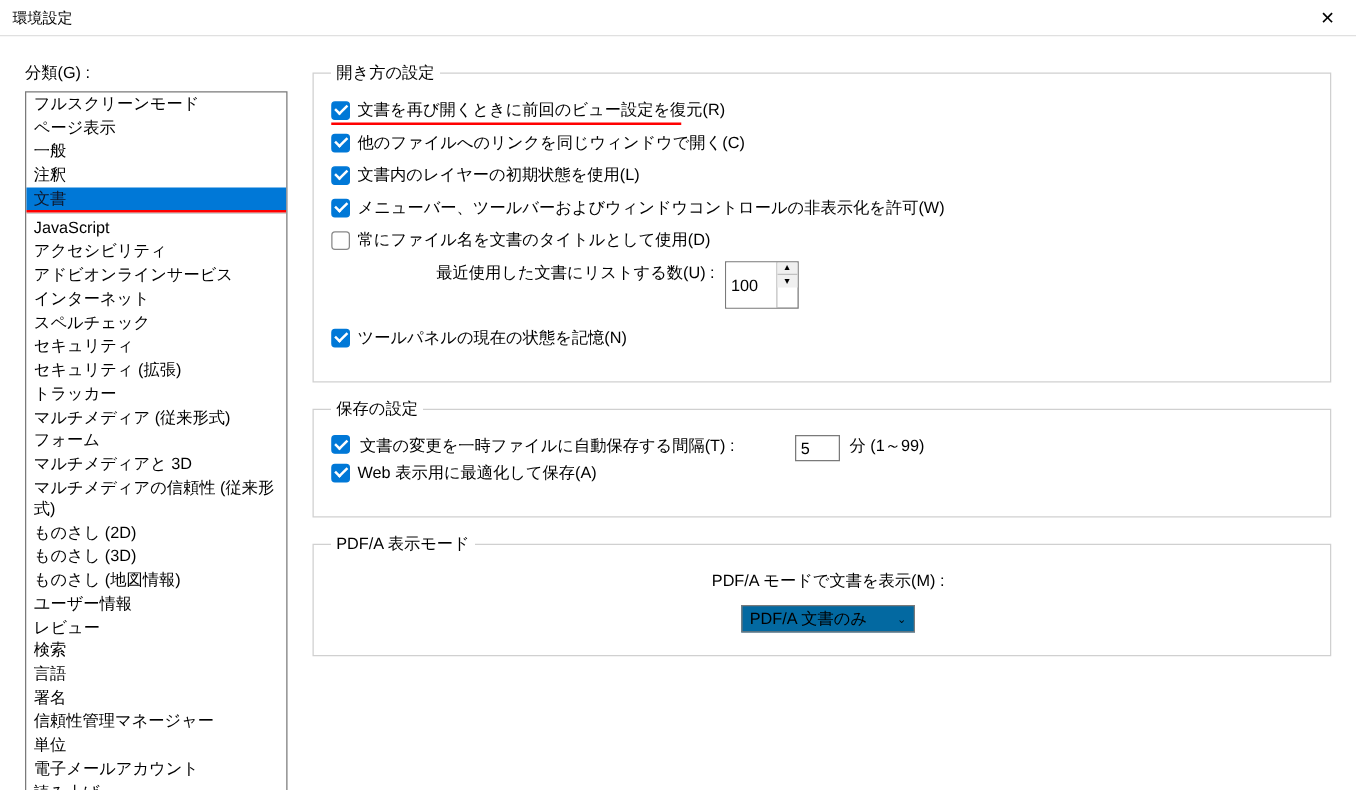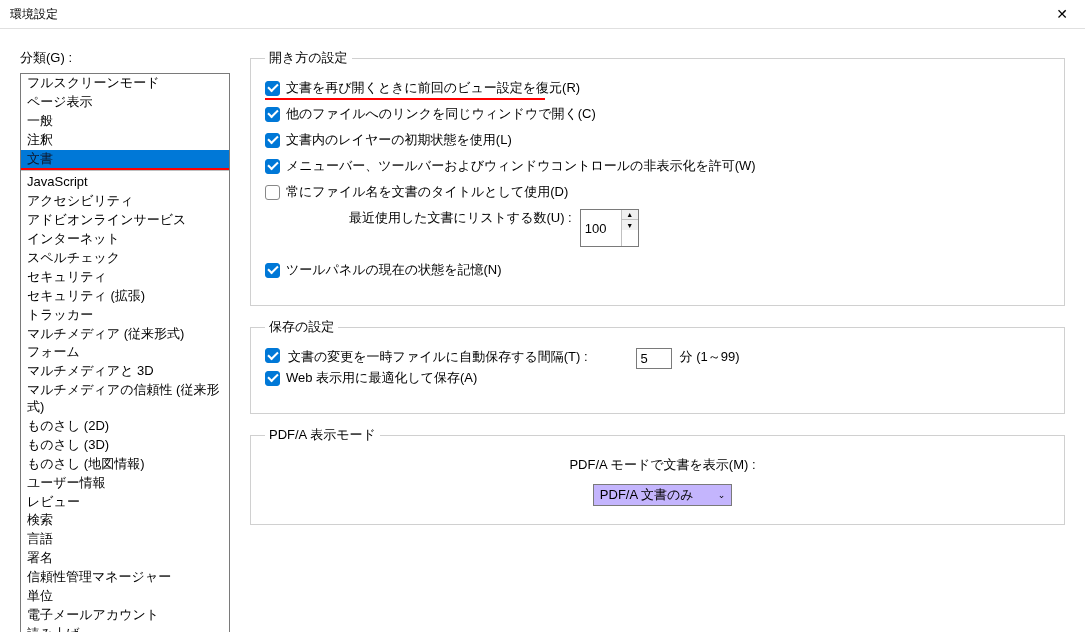--- a/index.html
+++ b/index.html
@@ -203,21 +203,21 @@
       align-items: center;
       gap: 10px;
       flex-direction: column;
     }
     .select-wrap {
       border: 1px solid #7a7a7a;
       padding: 2px 6px;
       display: flex;
       align-items: center;
       gap: 24px;
-      background: #c4b5fd;
+      background: #0369a1;
       cursor: pointer;
       height: 22px;
     }
     .select-arrow {
       font-size: 9px;
     }
   </style>
 </head>
 <body>
 

